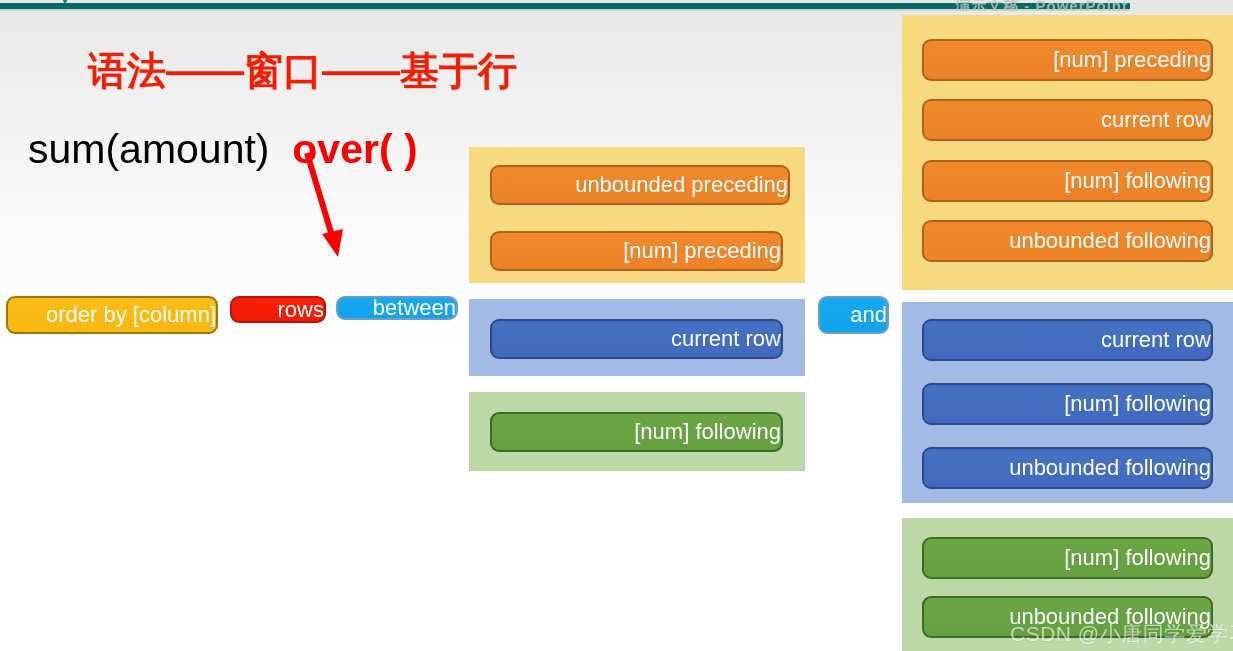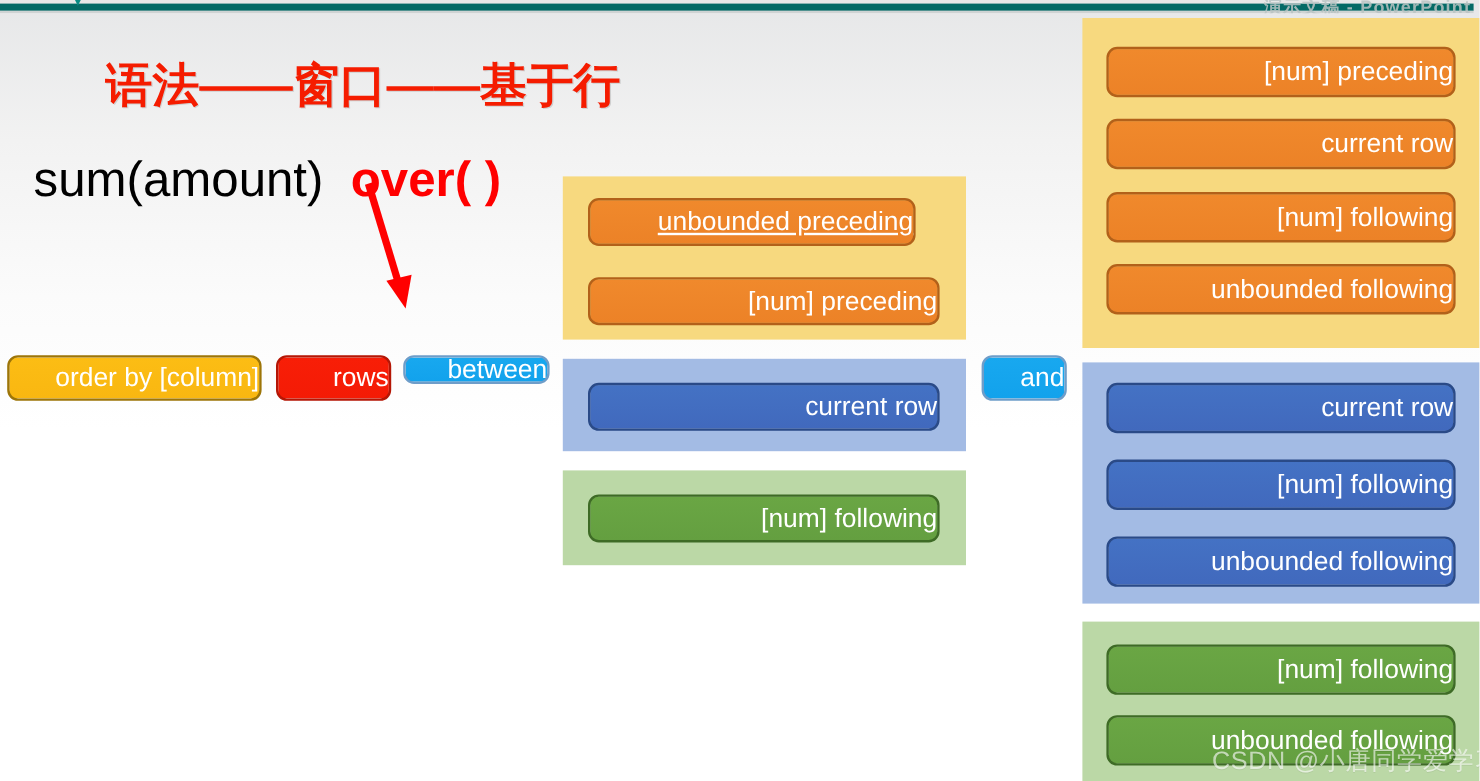--- a/index.html
+++ b/index.html
@@ -19,21 +19,21 @@
     width: 1233px;
     height: 651px;
     background: linear-gradient(180deg, #e6e7e8 0%, #f2f2f2 18%, #fbfbfb 38%, #ffffff 55%, #ffffff 100%);
     overflow: hidden;
   }
 
   
   .topbar {
     position: absolute;
     left: 0; top: 0;
-    width: 1228px;
+    width: 1130px;
     height: 11px;
     background: #e8e8e8;
     overflow: hidden;
   }
   .topbar-rule {
     position: absolute;
     left: 0; top: 3px;
     width: 1233px;
     height: 6px;
     background: #046a66;
@@ -181,34 +181,34 @@
 
   <svg class="arrow-svg" viewBox="0 0 60 120">
     <line x1="12" y1="8" x2="38" y2="94" stroke="#ff0000" stroke-width="6" stroke-linecap="butt"></line>
     <polygon points="43,112 27,89 48,84" fill="#ff0000"></polygon>
   </svg>
 
   <div class="pill pill-amber" style="left:6px; top:296px; width:212px; height:38px;padding-left:40px;">
     <span>order by [column]</span>
   </div>
 
-  <div class="pill pill-red" style="left:230px; top:296px; width:96px; height:38px;">
+  <div class="pill pill-red" style="left:230px; top:296px; width:96px; height:27px;">
     <span>rows</span>
   </div>
 
   <div class="pill pill-cyan" style="left:336px; top:296px; width:122px; height:24px;">
     <span>between</span>
   </div>
 
   <div class="pill pill-cyan" style="left:818px; top:296px; width:71px; height:38px;padding-left:30px;">
     <span>and</span>
   </div>
 
   <div class="panel panel-yellow" style="left:469px; top:147px; width:336px; height:136px;">
-    <div class="pill pill-orange" style="left:21px; top:18px; width:273px; height:40px;text-decoration:underline;">
+    <div class="pill pill-orange" style="left:21px; top:18px; width:300px; height:40px;">
       <span>unbounded preceding</span>
     </div>
     <div class="pill pill-orange" style="left:21px; top:84px; width:293px; height:40px;">
       <span>[num] preceding</span>
     </div>
   </div>
 
   <div class="panel panel-blue" style="left:469px; top:299px; width:336px; height:77px;">
     <div class="pill pill-blue" style="left:21px; top:20px; width:293px; height:40px;">
       <span>current row</span>

